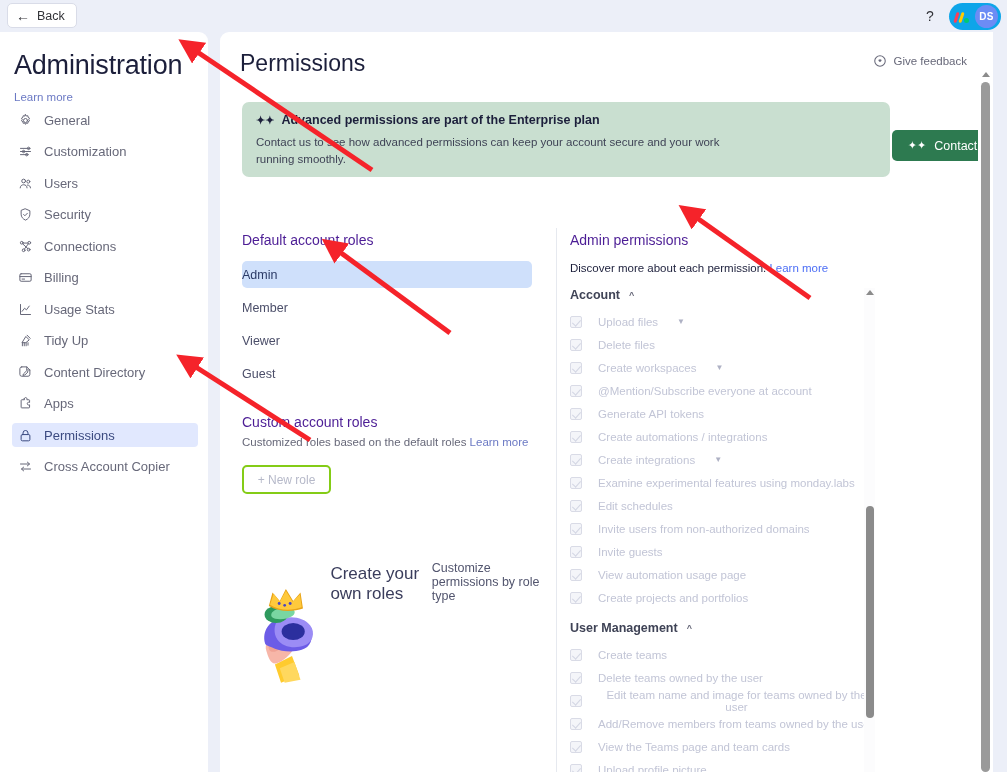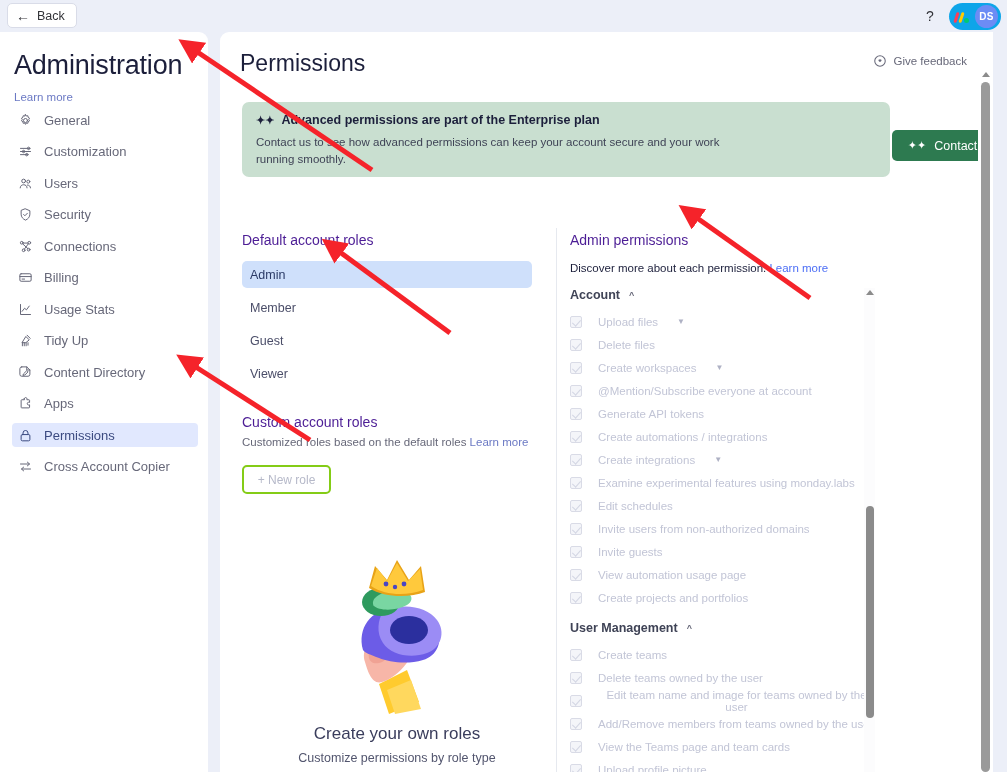--- a/index.html
+++ b/index.html
@@ -109,36 +109,36 @@
   }
   .spark { font-size: 11px; line-height: 1; }
 
   .col-left  { position: absolute; left: 22px; top: 200px; width: 310px; }
   .col-right { position: absolute; left: 350px; top: 200px; width: 305px; }
   .divider { position: absolute; left: 336px; top: 196px; width: 1px; height: 570px; background: #e6e9ef; }
 
   .sec-title { font-size: 14px; color: #4c1d95; margin-bottom: 13px; }
   .role-list { width: 290px; }
   .role-item {
-    height: 27px; display: flex; align-items: center; padding-left: 8px;
+    height: 27px; display: flex; align-items: center; padding-left: 0;
     border-radius: 5px; font-size: 12.5px; color: #4b4e69; cursor: pointer;
     margin-bottom: 6px;
   }
   .role-item.selected { background: #cfe0fb; color: #2b3a66; }
 
   .custom-sec { margin-top: 27px; }
   .custom-sub { font-size: 11.5px; color: #676879; margin-top: 6px; }
   .custom-sub .lnk { color: #6b79c4; cursor: pointer; }
   .new-role-btn {
     margin-top: 17px; width: 89px; height: 29px;
     background: #fff; border: 2px solid #84cc16; border-radius: 5px;
     color: #b6b9c9; font-size: 12px; cursor: pointer; font-family: inherit;
   }
 
-  .illus-wrap { margin-top: 60px; display:flex; flex-direction: column; align-items: center; }
+  .illus-wrap { margin-top: 60px; display:flex; align-items: flex-start; }
   .illus { width: 145px; height: 160px; }
   .illus-title { margin-top: 10px; font-size: 17px; color: #3a3d5c; }
   .illus-sub { margin-top: 7px; font-size: 12.5px; color: #52556e; }
 
   .discover { font-size: 11.5px; color: #1c1f3b; margin: 14px 0 14px 0; }
   .discover .lnk { color: #4c6ef5; cursor: pointer; }
 
   .perm-scroll { position: relative; height: 500px; width: 305px; overflow: hidden; }
   .grp-head {
     display: flex; align-items: center; gap: 9px;
@@ -362,24 +362,24 @@
     <div class="col-left">
       <div class="sec-title">Default account roles</div>
       <div class="role-list" id="role-list">
           <div class="role-item selected">
             <span>Admin</span>
           </div>
           <div class="role-item">
             <span>Member</span>
           </div>
           <div class="role-item">
-            <span>Guest</span>
+            <span>Viewer</span>
           </div>
           <div class="role-item">
-            <span>Viewer</span>
+            <span>Guest</span>
           </div>
         </div>
 
       <div class="custom-sec">
         <div class="sec-title" style="margin-bottom:0">Custom account roles</div>
         <div class="custom-sub">
           <span>Customized roles based on the default roles</span>
           <span class="lnk">Learn more</span>
         </div>
         <button class="new-role-btn">+ New role</button>

